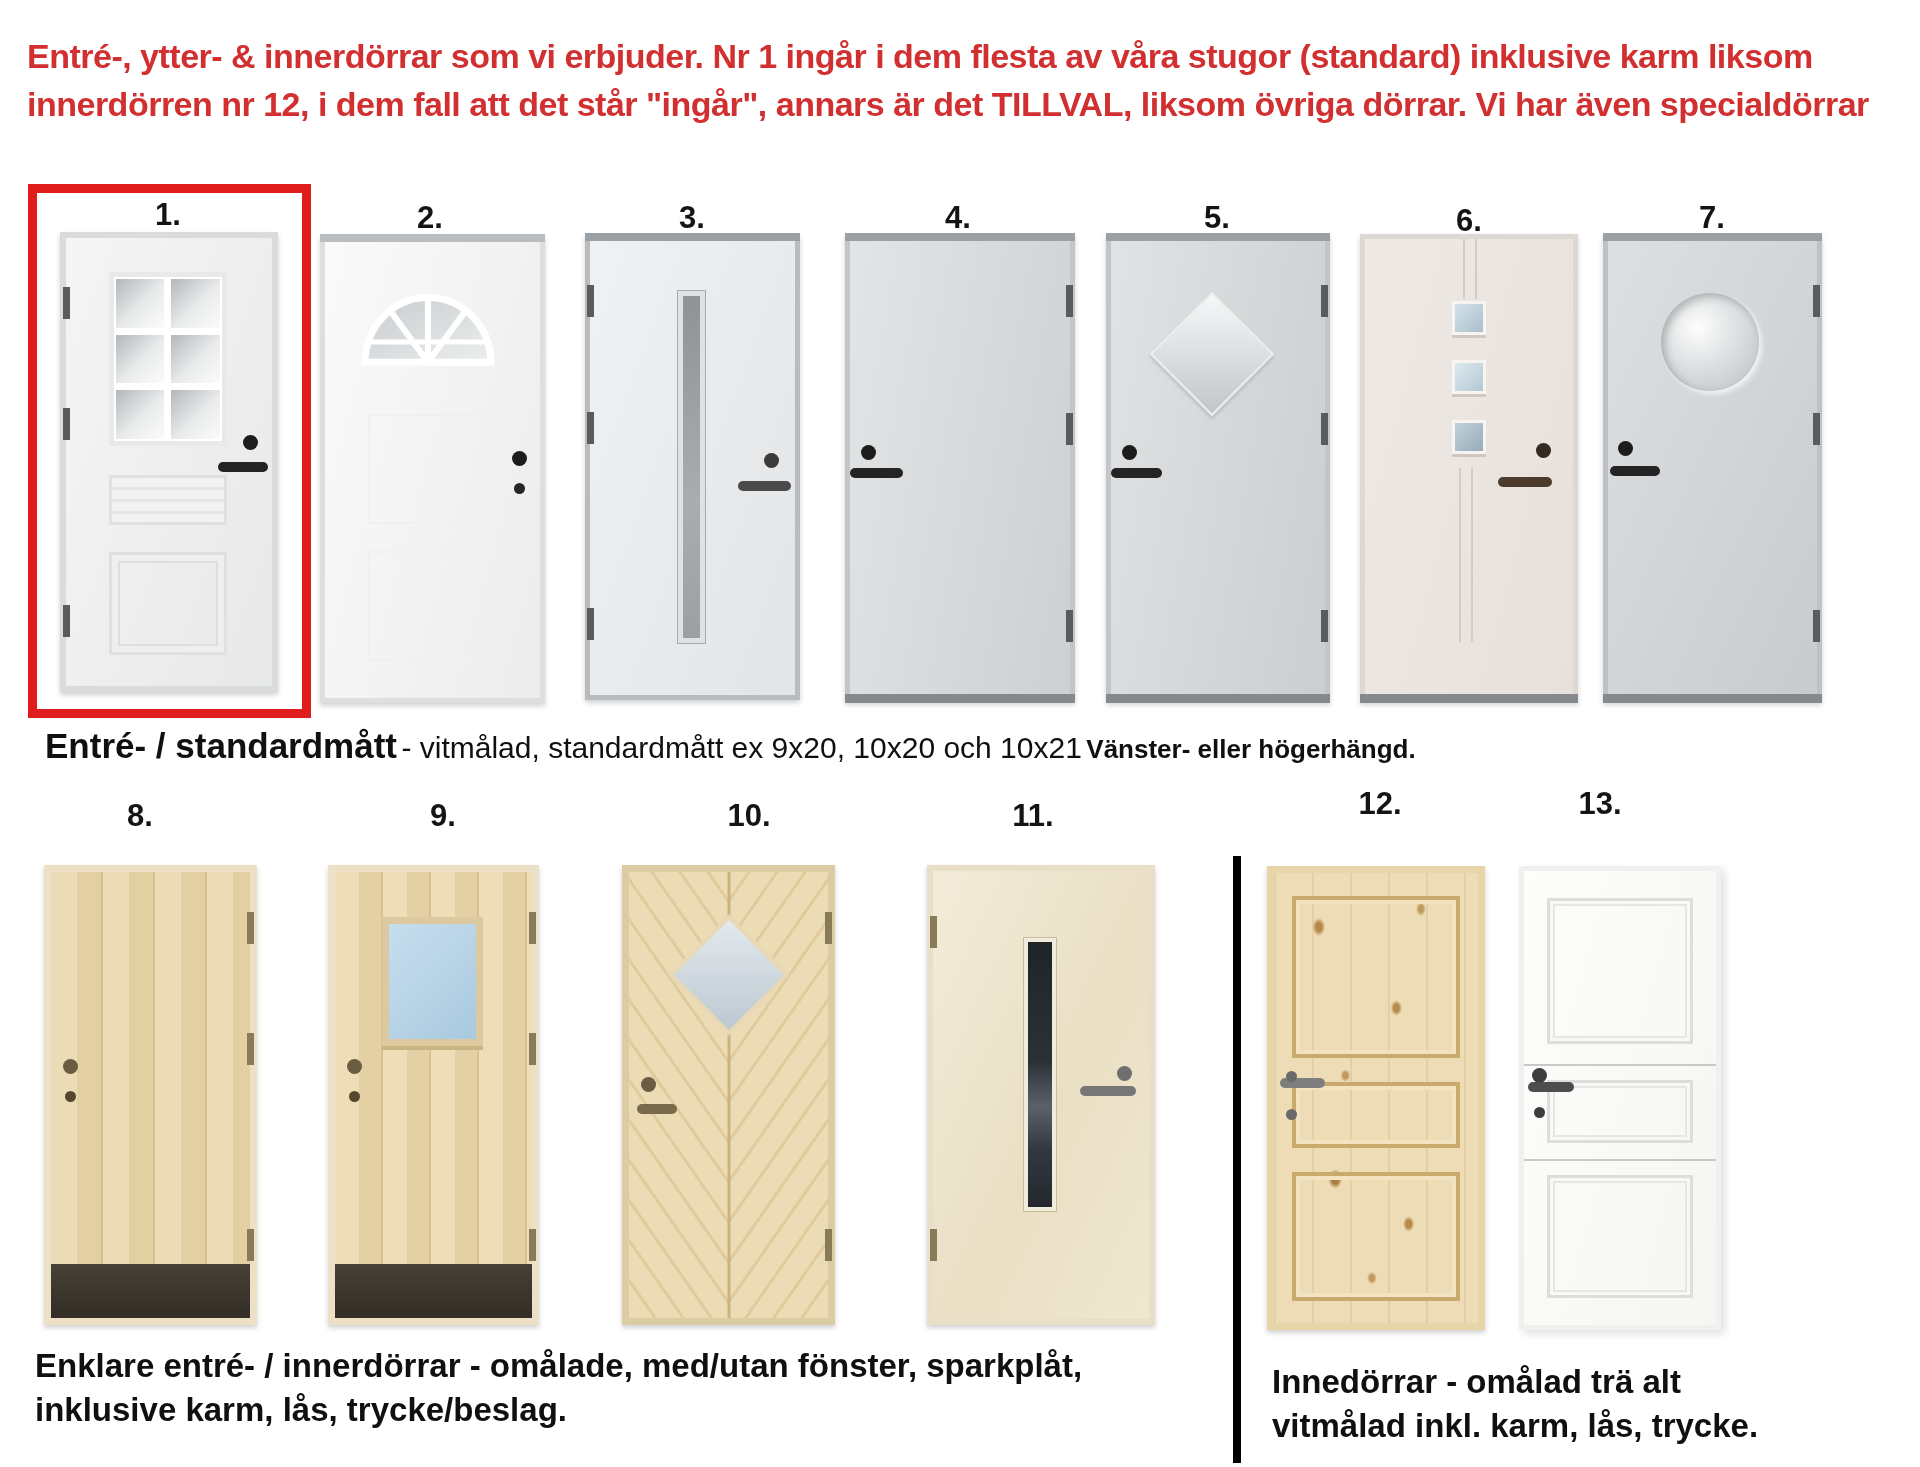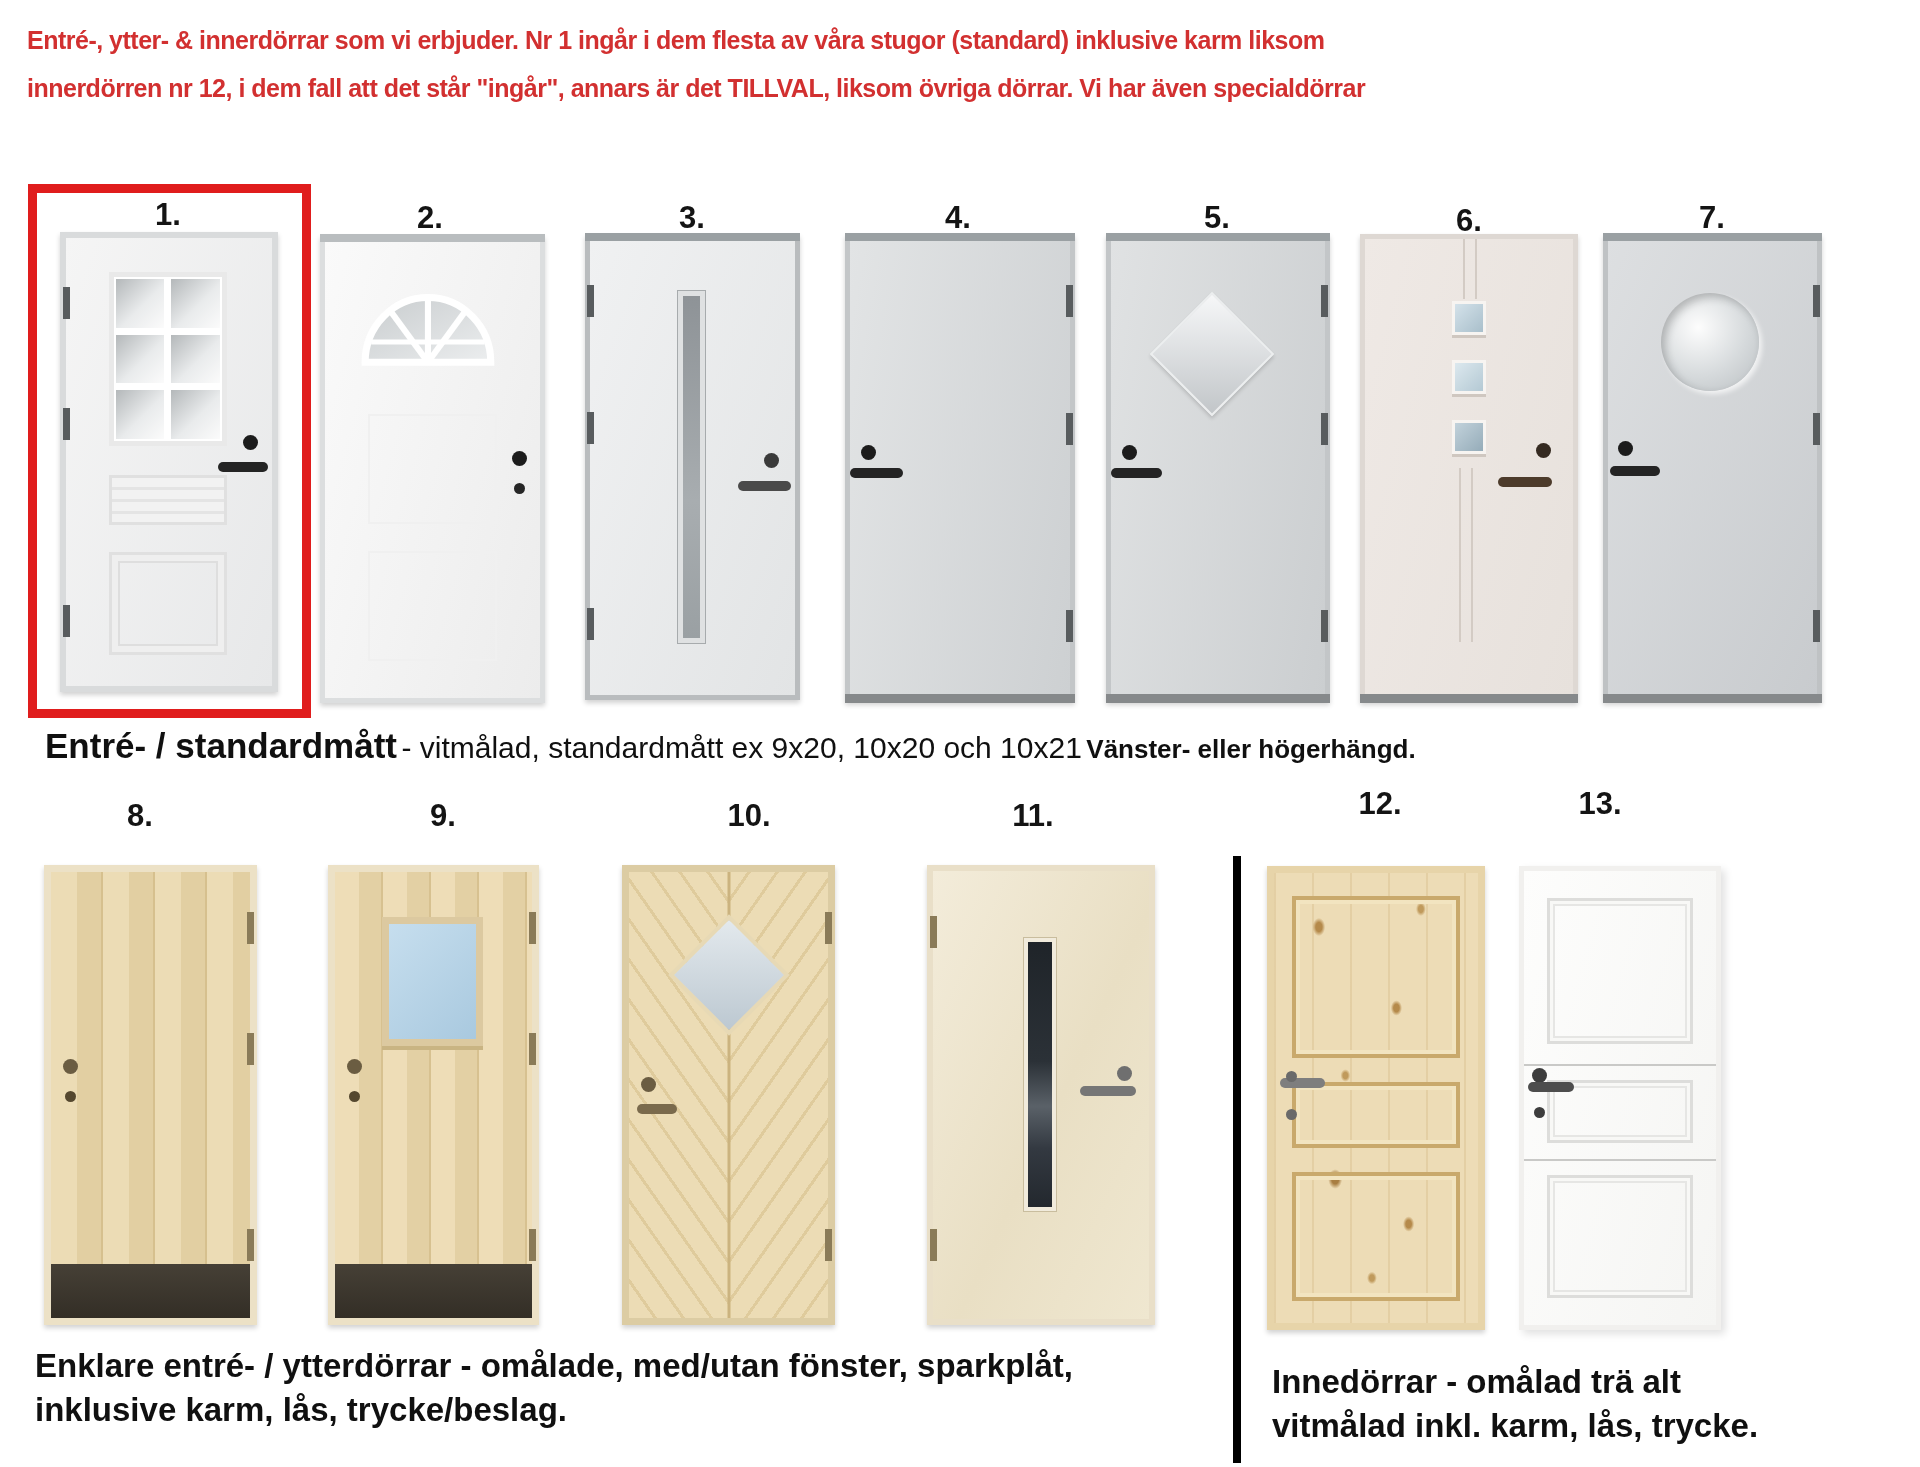--- a/index.html
+++ b/index.html
@@ -1,21 +1,21 @@
 <!DOCTYPE html>
 <html><head>
 <meta charset="utf-8">
 <style>
   html,body { margin:0; padding:0; background:#ffffff; }
   .page { position:relative; width:1920px; height:1467px; background:#ffffff;
           font-family:"Liberation Sans", sans-serif; overflow:hidden; }
 
   
-  .header { position:absolute; left:27px; top:16px; font-weight:bold;
-            font-size:25px; line-height:48px; letter-spacing:-0.5px; }
+  .header { position:absolute; left:27px; top:32px; font-weight:bold;
+            font-size:34px; line-height:48px; letter-spacing:-0.5px; }
 
   
   .num { position:absolute; transform:translateX(-50%); font-weight:bold;
          font-size:31px; color:#141414; white-space:nowrap; }
 
   
   .red-box { position:absolute; left:28px; top:184px; width:283px; height:534px;
              box-sizing:border-box; border:9px solid #e01d1d; background:transparent; }
 
   
@@ -257,21 +257,21 @@
     <div style="left:0; top:42.5%; width:100%; height:2px; background:#c9c9c7;"></div>
     <div style="left:12%; top:46%; width:76%; height:14%; border:3px solid #dddddb; box-shadow:inset 0 0 0 3px #f8f8f6, inset 0 0 0 5px #e6e6e4;"></div>
     <div style="left:0; top:63.5%; width:100%; height:2px; background:#c9c9c7;"></div>
     <div style="left:12%; top:67%; width:76%; height:27%; border:3px solid #dddddb; box-shadow:inset 0 0 0 3px #f8f8f6, inset 0 0 0 5px #e6e6e4;"></div>
     <div class="knob" style="left:4%; top:43.5%; background:#3d3d3d;"></div>
     <div class="lever" style="left:2%; top:46.5%; width:24%; background:#4d4d4d;"></div>
     <div class="dotsm" style="left:5%; top:52%; background:#3d3d3d;"></div>
   </div>
 
   <div class="caption-bottom" style="left:35px; top:1344px;">
-    <div>Enklare entré- / ytterdörrar - omålade, med/utan fönster, sparkplåt,</div>
+    <div>Enklare entré- / innerdörrar - omålade, med/utan fönster, sparkplåt,</div>
     <div>inklusive karm, lås, trycke/beslag.</div>
   </div>
   <div class="caption-bottom" style="left:1272px; top:1360px;">
     <div>Innedörrar - omålad trä alt</div>
     <div>vitmålad inkl. karm, lås, trycke.</div>
   </div>
 
 </div>
 
 </body></html>

